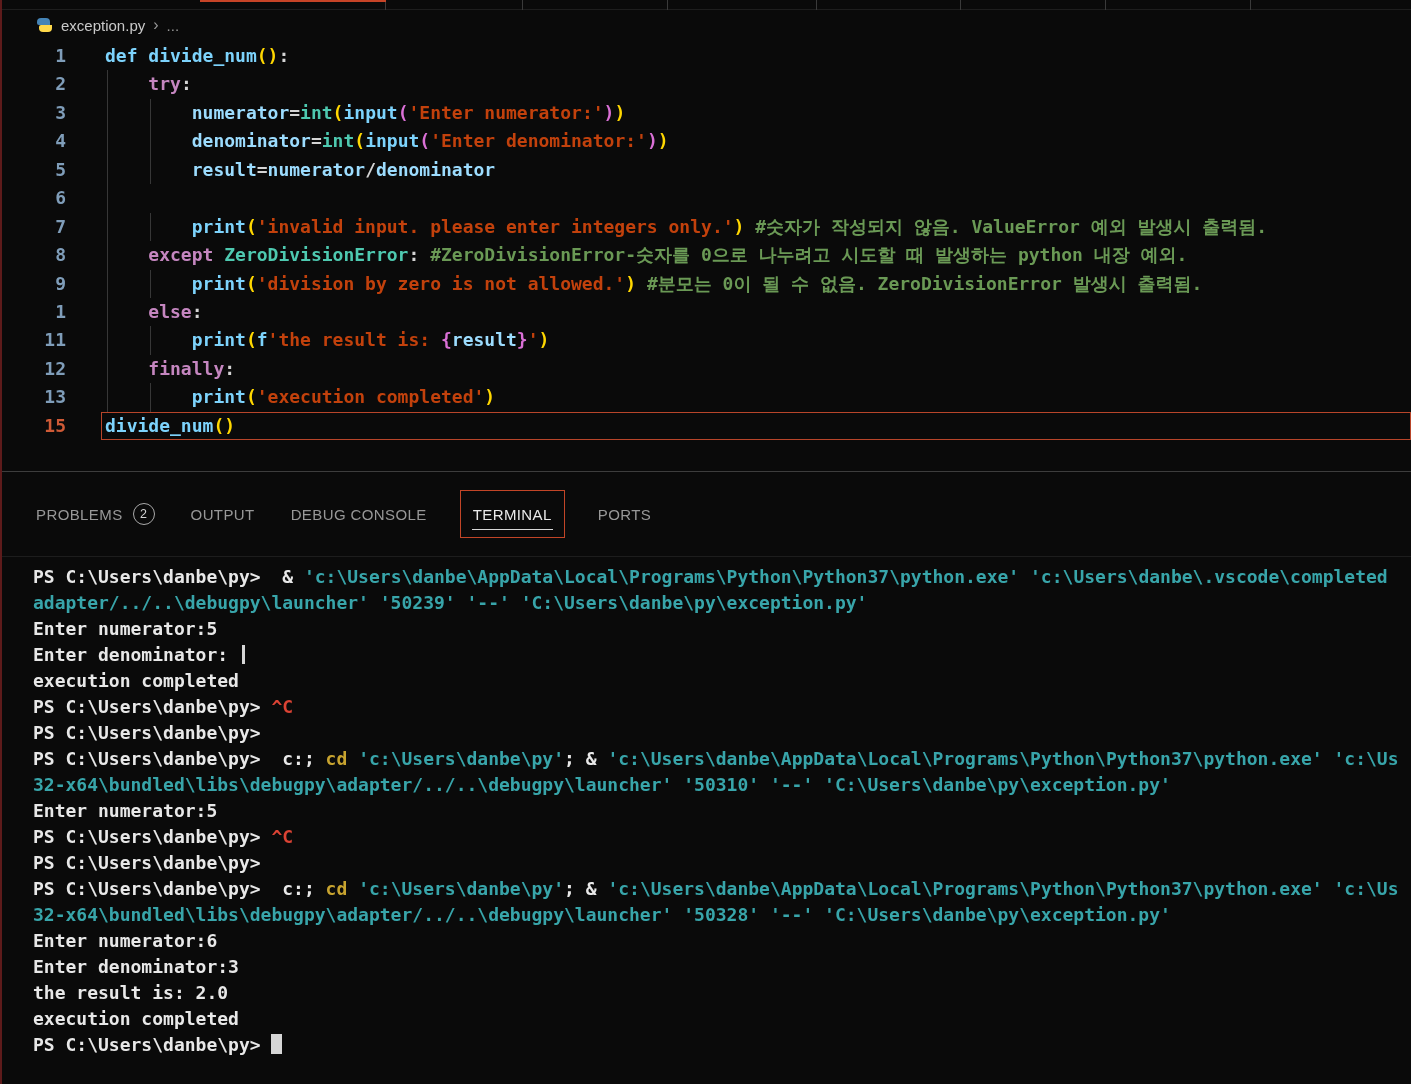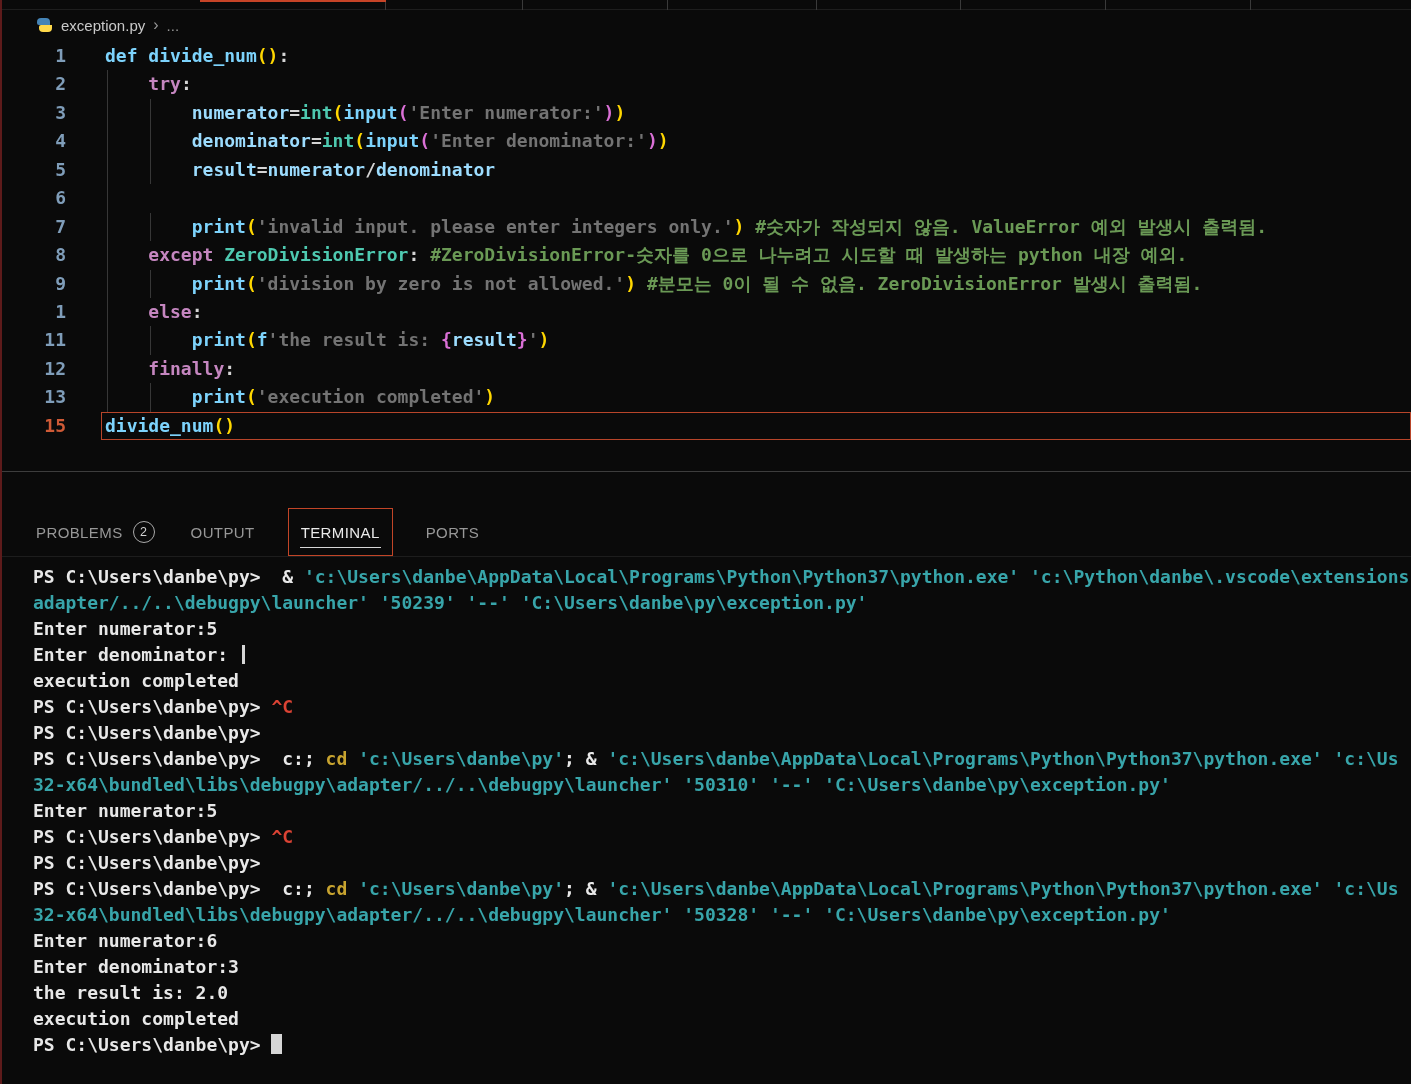--- a/index.html
+++ b/index.html
@@ -27,26 +27,26 @@
   
   .editor { position:absolute; top:40px; left:0; width:100%; height:431px; padding-top:2px;
     font-size:18px; font-weight:700; overflow:hidden; }
   .code-line { position:relative; height:28.45px; line-height:28.45px; white-space:pre; }
   .line-num { position:absolute; left:0; top:0; width:66px; text-align:right; color:#7f9db9; }
   .line-num.active { color:#cf5a36; }
   .indent-guide { position:absolute; top:0; width:1px; height:100%; background:#373737; }
   .code-text { position:absolute; left:105px; top:0; white-space:pre; }
   .line-box { position:absolute; left:101px; right:0; top:0; height:100%; border:1px solid #b8452a; }
   .tok-k { color:#7dd3fc; } .tok-c { color:#c586c0; } .tok-f { color:#7dd3fc; }
-  .tok-t { color:#4ec9b0; } .tok-v { color:#9cdcfe; } .tok-s { color:#737373; }
+  .tok-t { color:#4ec9b0; } .tok-v { color:#9cdcfe; } .tok-s { color:#c2410c; }
   .tok-m { color:#6a9955; } .tok-p { color:#d4d4d4; } .tok-b1 { color:#ffd700; } .tok-b2 { color:#da70d6; }
 
   
   .panel { position:absolute; top:471px; left:0; width:100%; height:613px; border-top:1px solid #3d3d3d; background:#0a0a0a; }
-  .panel-tabs { position:relative; height:85px; display:flex; align-items:flex-end; padding-left:33px; gap:30px;
+  .panel-tabs { position:relative; height:85px; display:flex; align-items:center; padding-left:33px; gap:30px;
     font-family:"Liberation Sans",sans-serif; font-size:15px; letter-spacing:.4px; color:#989898; border-bottom:1px solid #1d1d1d; }
   .panel-tab { position:relative; display:flex; align-items:center; gap:10px; height:48px; padding:0 3px; cursor:pointer; }
   .panel-tab.active { border:1px solid #c24527; padding:0 12px; color:#eaeaea; }
   .panel-tab.active::after { content:""; position:absolute; left:11px; right:11px; bottom:7px; height:1px; background:#d7d7d7; }
   .badge-ring { display:flex; align-items:center; justify-content:center; width:22px; height:22px;
     border:1px solid #a9a9a9; border-radius:50%; font-size:12.5px; color:#d2d2d2; }
 
   
   .terminal { position:absolute; top:86px; left:0; right:0; bottom:0; padding:6px 0 0 33px;
     font-size:18px; font-weight:700; overflow:hidden; }
@@ -101,29 +101,32 @@
 
   <div class="panel">
     <div class="panel-tabs" id="panelTabs">
         <div class="panel-tab">
           <span class="tab-label">PROBLEMS</span>
           <span class="badge-ring">2</span>
         </div>
         <div class="panel-tab">
           <span class="tab-label">OUTPUT</span>
         </div>
+        <div class="panel-tab">
+          <span class="tab-label">DEBUG CONSOLE</span>
+        </div>
         <div class="panel-tab active">
           <span class="tab-label">TERMINAL</span>
         </div>
         <div class="panel-tab">
           <span class="tab-label">PORTS</span>
         </div>
       </div>
     <div class="terminal" id="terminal">
-        <div class="term-line"><span class="t-w">PS C:\Users\danbe\py&gt;  &amp; </span><span class="t-cy">'c:\Users\danbe\AppData\Local\Programs\Python\Python37\python.exe'</span><span class="t-w"> </span><span class="t-cy">'c:\Python\danbe\.vscode\extensions</span></div>
+        <div class="term-line"><span class="t-w">PS C:\Users\danbe\py&gt;  &amp; </span><span class="t-cy">'c:\Users\danbe\AppData\Local\Programs\Python\Python37\python.exe'</span><span class="t-w"> </span><span class="t-cy">'c:\Users\danbe\.vscode\completed</span></div>
         <div class="term-line"><span class="t-cy">adapter/../..\debugpy\launcher' '50239' '--' 'C:\Users\danbe\py\exception.py'</span></div>
         <div class="term-line"><span class="t-w">Enter numerator:5</span></div>
         <div class="term-line"><span class="t-w">Enter denominator: </span><span class="bar-cursor"></span></div>
         <div class="term-line"><span class="t-w">execution completed</span></div>
         <div class="term-line"><span class="t-w">PS C:\Users\danbe\py&gt; </span><span class="t-r">^C</span></div>
         <div class="term-line"><span class="t-w">PS C:\Users\danbe\py&gt;</span></div>
         <div class="term-line"><span class="t-w">PS C:\Users\danbe\py&gt;  c:; </span><span class="t-y">cd</span><span class="t-w"> </span><span class="t-cy">'c:\Users\danbe\py'</span><span class="t-w">; &amp; </span><span class="t-cy">'c:\Users\danbe\AppData\Local\Programs\Python\Python37\python.exe'</span><span class="t-w"> </span><span class="t-cy">'c:\Us</span></div>
         <div class="term-line"><span class="t-cy">32-x64\bundled\libs\debugpy\adapter/../..\debugpy\launcher' '50310' '--' 'C:\Users\danbe\py\exception.py'</span></div>
         <div class="term-line"><span class="t-w">Enter numerator:5</span></div>
         <div class="term-line"><span class="t-w">PS C:\Users\danbe\py&gt; </span><span class="t-r">^C</span></div>

